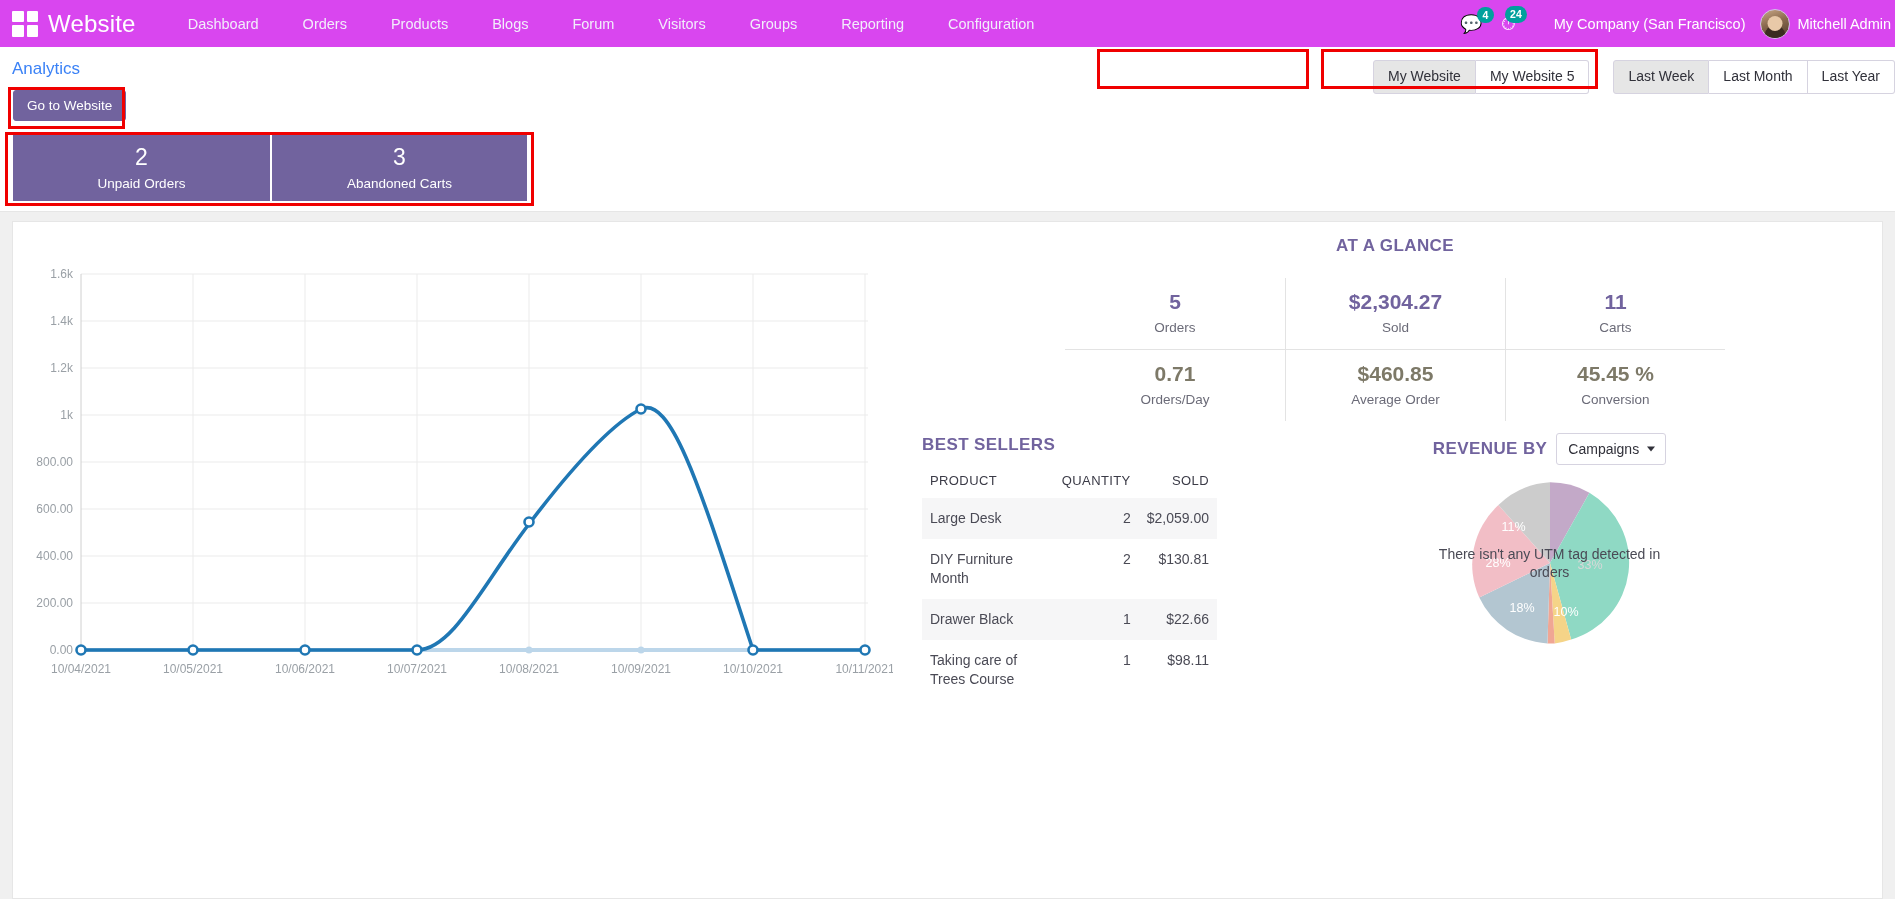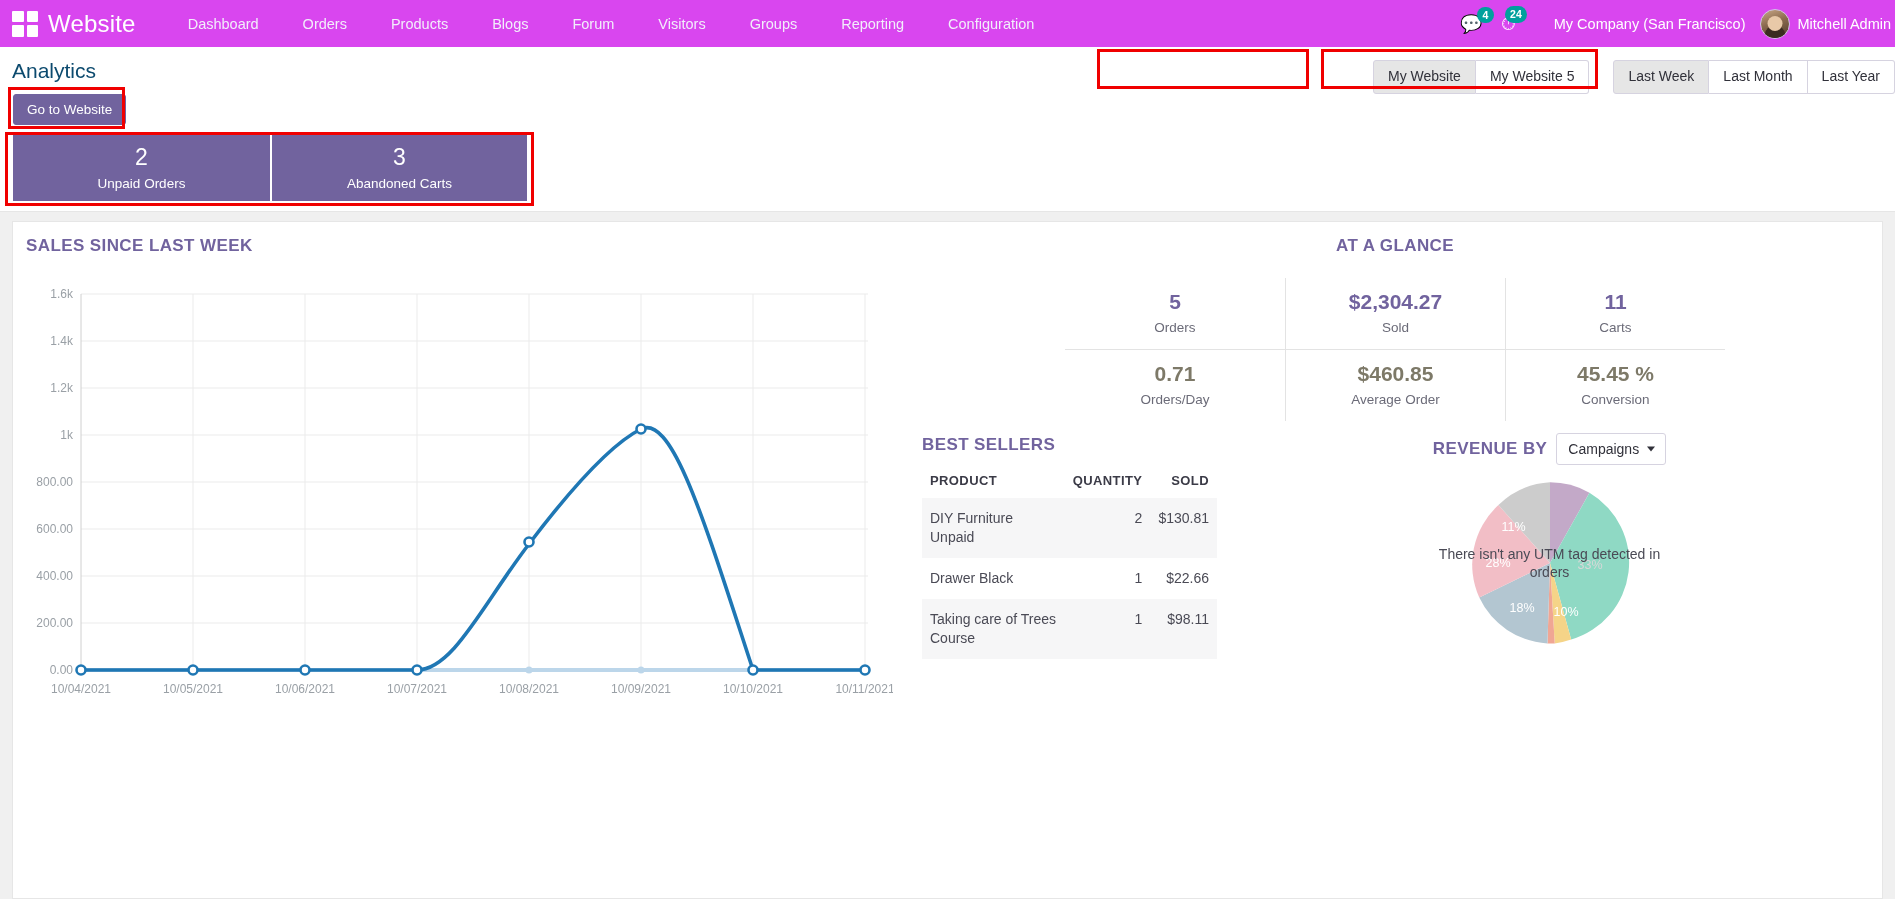--- a/index.html
+++ b/index.html
@@ -67,21 +67,21 @@
   }
   .user-name { font-size: 14.5px; color:#fff; white-space: nowrap; padding-right:4px; cursor:pointer;}
 
   
   .control-panel {
     position: relative; background: #ffffff;
     border-bottom: 1px solid #e6e6e6;
     height: 165px;
   }
   .cp-title {
-    font-size: 21px; color: #0c4a6e; padding: 12px 0 0 12px; font-weight: 400;
+    font-size: 17px; color: #3b82f6; padding: 12px 0 0 12px; font-weight: 400;
   }
   .cp-btn-go {
     display: inline-block; margin: 11px 0 0 13px;
     background: #71639e; color: #fff; border: 1px solid #71639e;
     border-radius: 3px; font-size: 13.5px; padding: 7px 13px;
     cursor: pointer; font-family: inherit;
   }
   .redbox { position: absolute; border: 3px solid #f00000; pointer-events: none; }
 
   
@@ -150,21 +150,21 @@
   .g-val.gray { color: #7d7968; }
   .g-lab { font-size: 13.5px; color: #6b6b78; margin-top: 6px; }
 
   
   .bottom-split { display: flex; margin-top: 14px; }
   .bs-left { width: 295px; margin-left: 14px; }
   .bs-right { flex: 1; position: relative; }
 
   .tbl { width: 100%; border-collapse: collapse; margin-top: 12px; }
   .tbl th {
-    font-size: 13px; font-weight: bold; color: #3b3b47; letter-spacing: .4px;
+    font-size: 13px; font-weight: normal; color: #3b3b47; letter-spacing: .4px;
     text-transform: uppercase; padding: 6px 8px 10px 8px; text-align: left;
   }
   .tbl th.num { text-align: right; }
   .tbl td {
     font-size: 14px; color: #4a4a55; padding: 11px 8px; vertical-align: top;
     line-height: 1.35;
   }
   .tbl td.num { text-align: right; white-space: nowrap; }
   .tbl tbody tr:nth-child(odd) { background: #f6f6f7; }
 
@@ -263,21 +263,20 @@
   <div class="redbox" style="left:8px;  top:40px;  width:117px; height:42px;"></div>
   <div class="redbox" style="left:5px;  top:85px;  width:529px; height:74px;"></div>
   <div class="redbox" style="left:1097px;top:2px;  width:212px; height:40px;"></div>
   <div class="redbox" style="left:1321px;top:2px;  width:277px; height:40px;"></div>
 </div>
 
 <div class="dash">
  <div class="dash-card">
 
   <div class="col-left">
-    <div class="sec-title left">Sales Since Last Week</div>
 
     <div class="chart-wrap">
       <svg width="880" height="430" viewBox="0 0 880 430">
 
         <line class="grid-line" x1="68" y1="20" x2="855" y2="20"></line>
         <line class="grid-line" x1="68" y1="67" x2="855" y2="67"></line>
         <line class="grid-line" x1="68" y1="114" x2="855" y2="114"></line>
         <line class="grid-line" x1="68" y1="161" x2="855" y2="161"></line>
         <line class="grid-line" x1="68" y1="208" x2="855" y2="208"></line>
         <line class="grid-line" x1="68" y1="255" x2="855" y2="255"></line>
@@ -377,21 +376,26 @@
         <table class="tbl">
           <thead>
             <tr>
               <th>Product</th>
               <th class="num">Quantity</th>
               <th class="num">Sold</th>
             </tr>
           </thead>
           <tbody>
             <tr>
-              <td>DIY Furniture Unpaid</td>
+              <td>Large Desk</td>
+              <td class="num">2</td>
+              <td class="num">$2,059.00</td>
+            </tr>
+            <tr>
+              <td>DIY Furniture Month</td>
               <td class="num">2</td>
               <td class="num">$130.81</td>
             </tr>
             <tr>
               <td>Drawer Black</td>
               <td class="num">1</td>
               <td class="num">$22.66</td>
             </tr>
             <tr>
               <td>Taking care of Trees Course</td>

